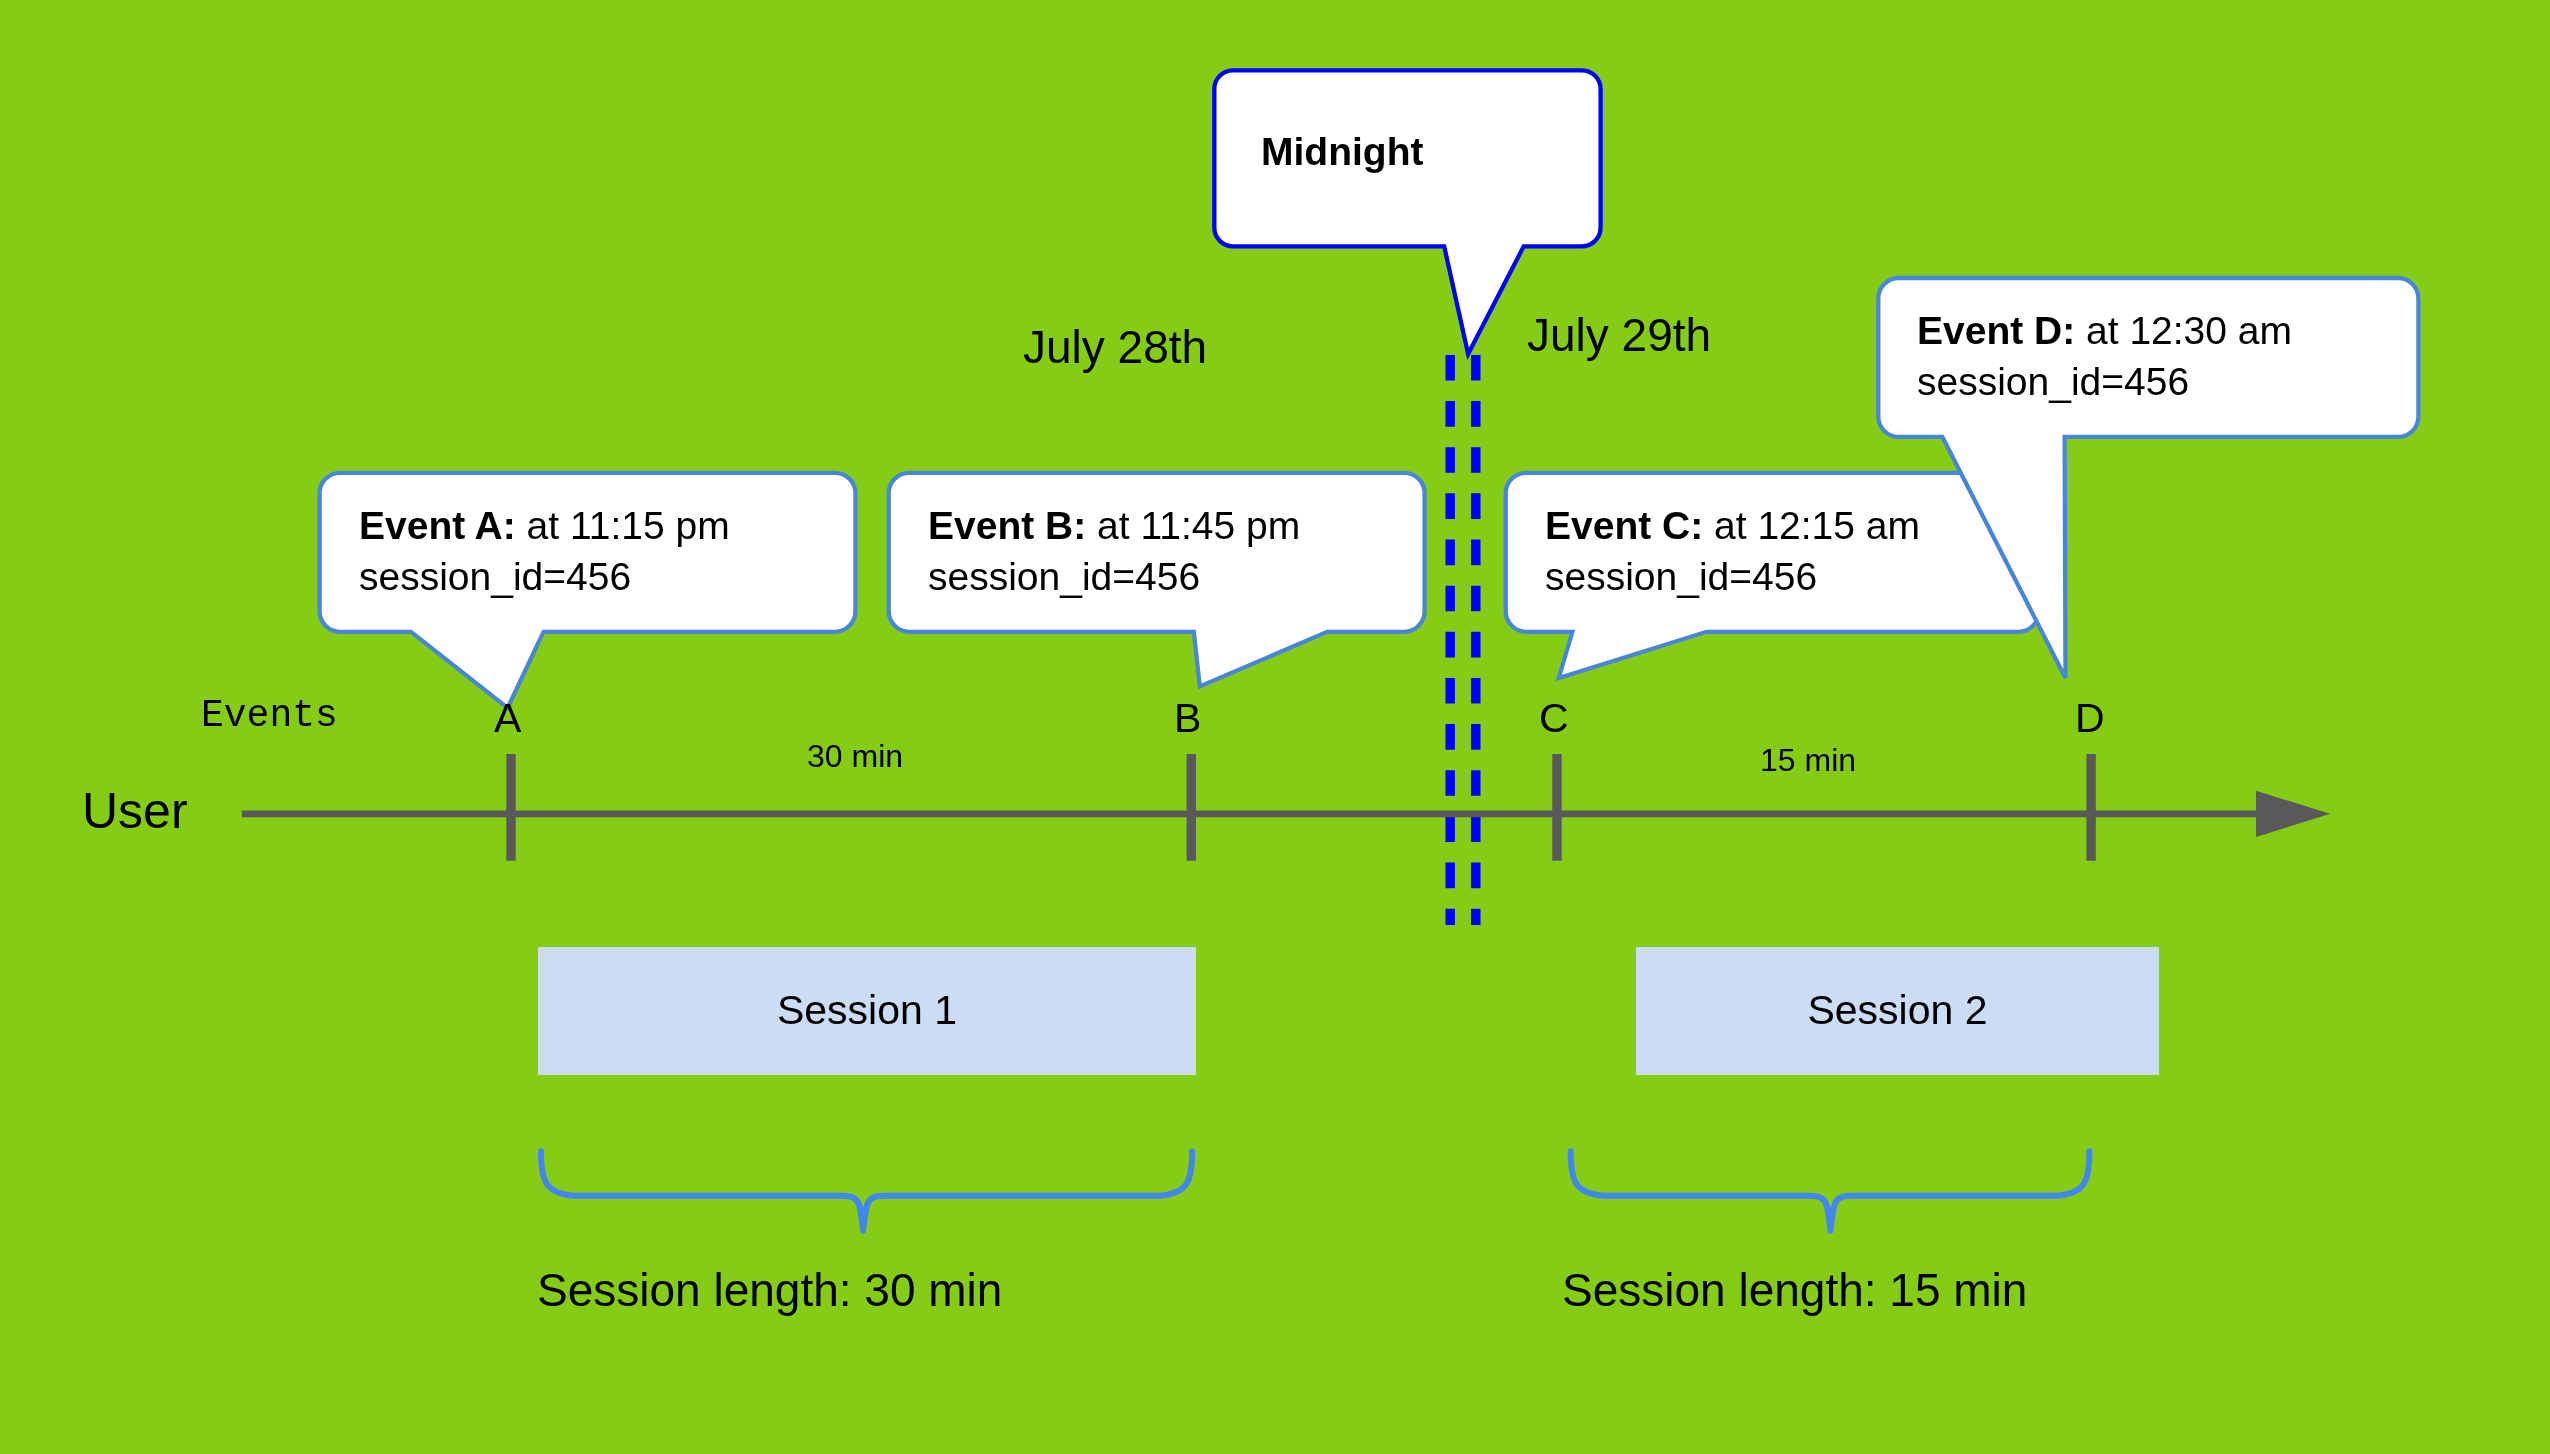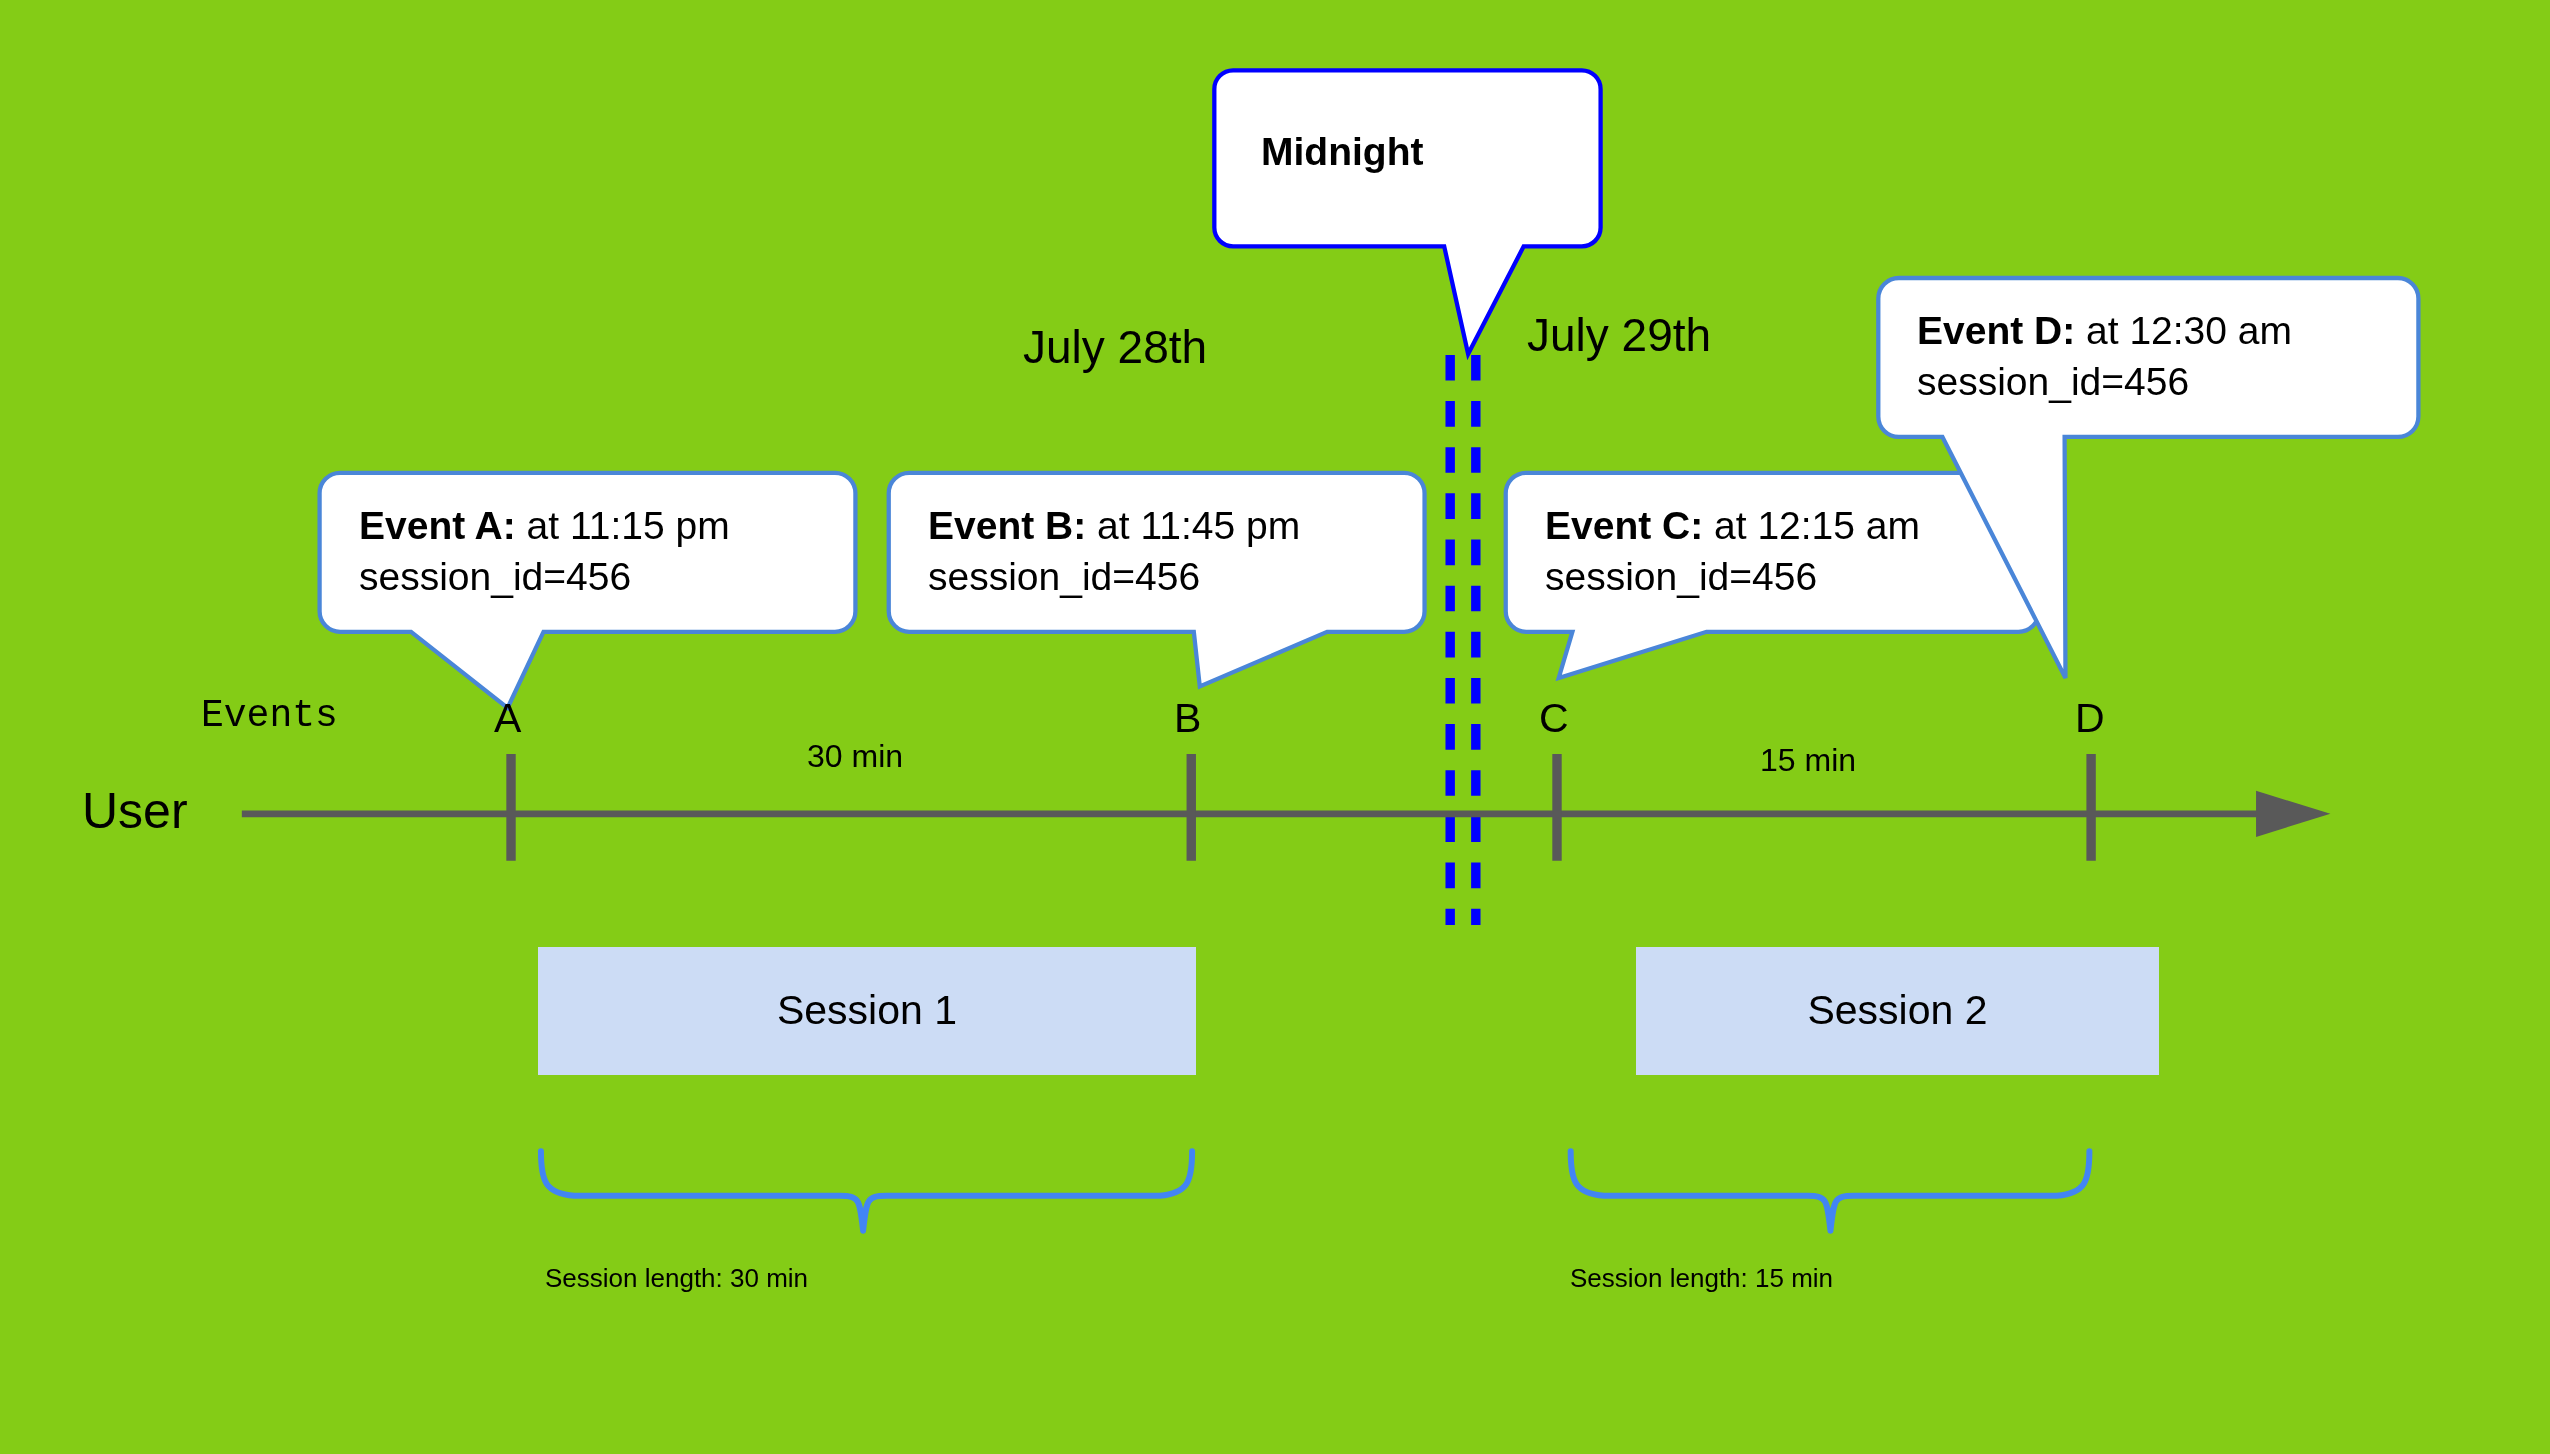--- a/index.html
+++ b/index.html
@@ -47,21 +47,21 @@
     white-space: nowrap;
   }
   
   .user-label      { font-size: 50px; left: 82px;  top: 782px; }
   .events-label    { font-size: 38px; left: 201px; top: 694px; font-family: Liberation Mono, monospace; }
   .date-label      { font-size: 46px; }
   .date-28         { left: 1023px; top: 320px; }
   .date-29         { left: 1527px; top: 308px; }
   .marker-letter   { font-size: 41px; }
   .dur-label       { font-size: 32px; }
-  .session-len     { font-size: 26px; margin-left: 8px; }
+  .session-len     { font-size: 46px; }
   .session-box {
     position: absolute;
     background: #ccdcf5;
   }
   .session-box-inner {
     position: absolute;
     left: 0; right: 0;
     text-align: center;
     color: #000000;
     font-size: 41px;

